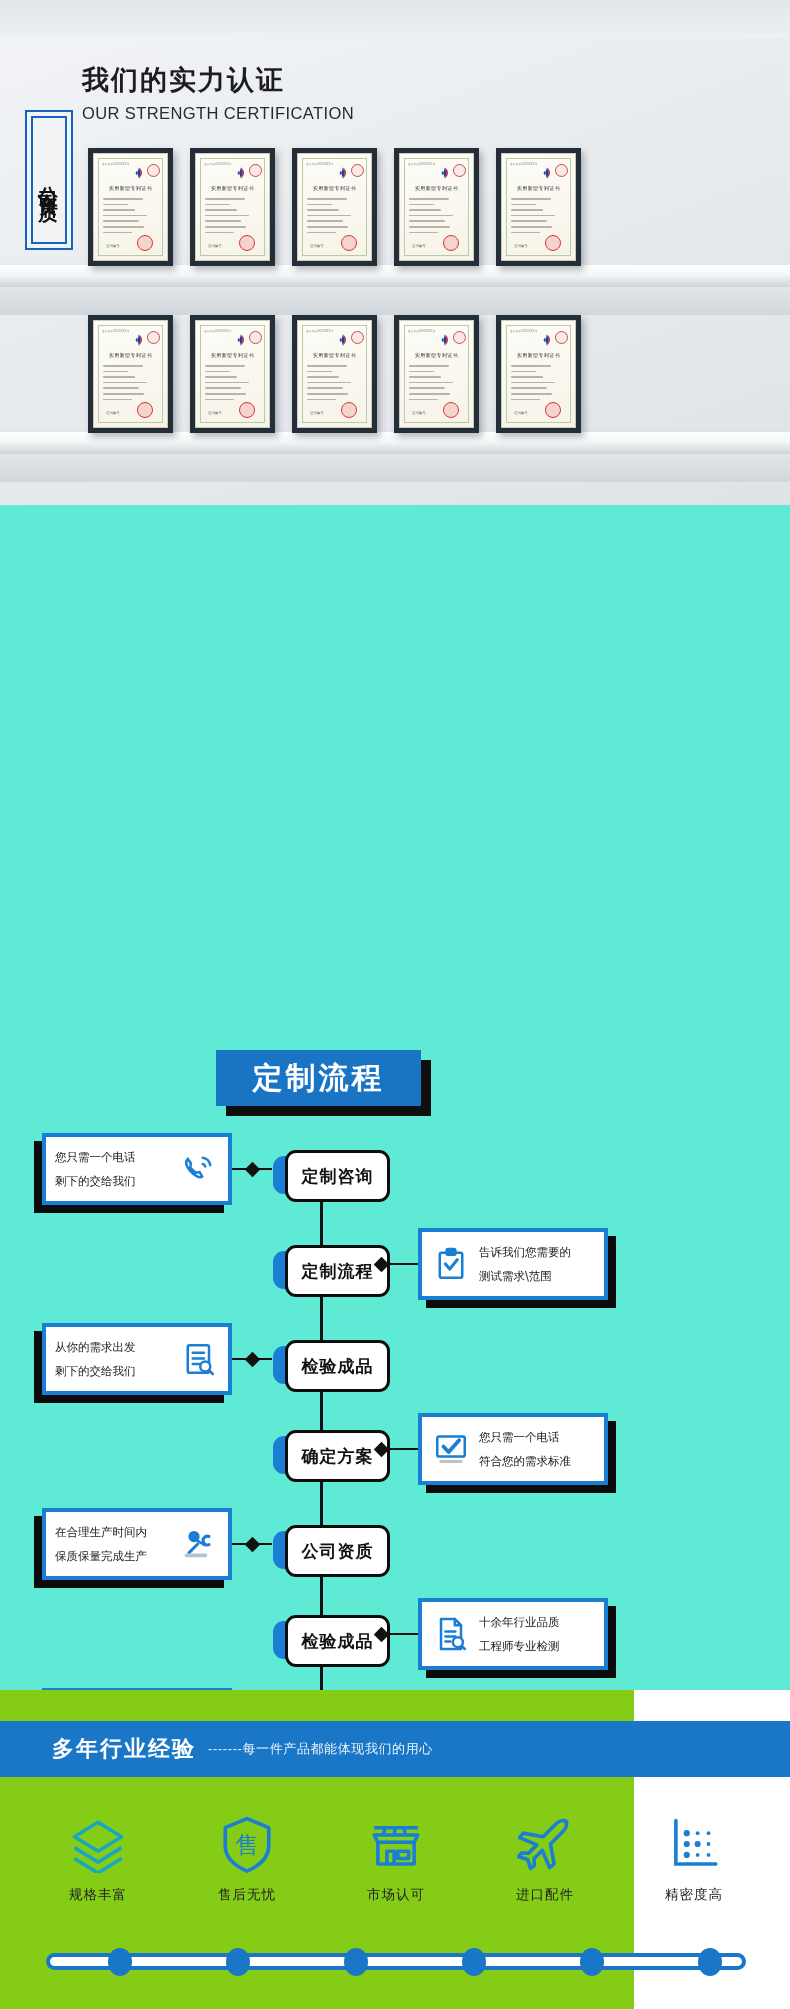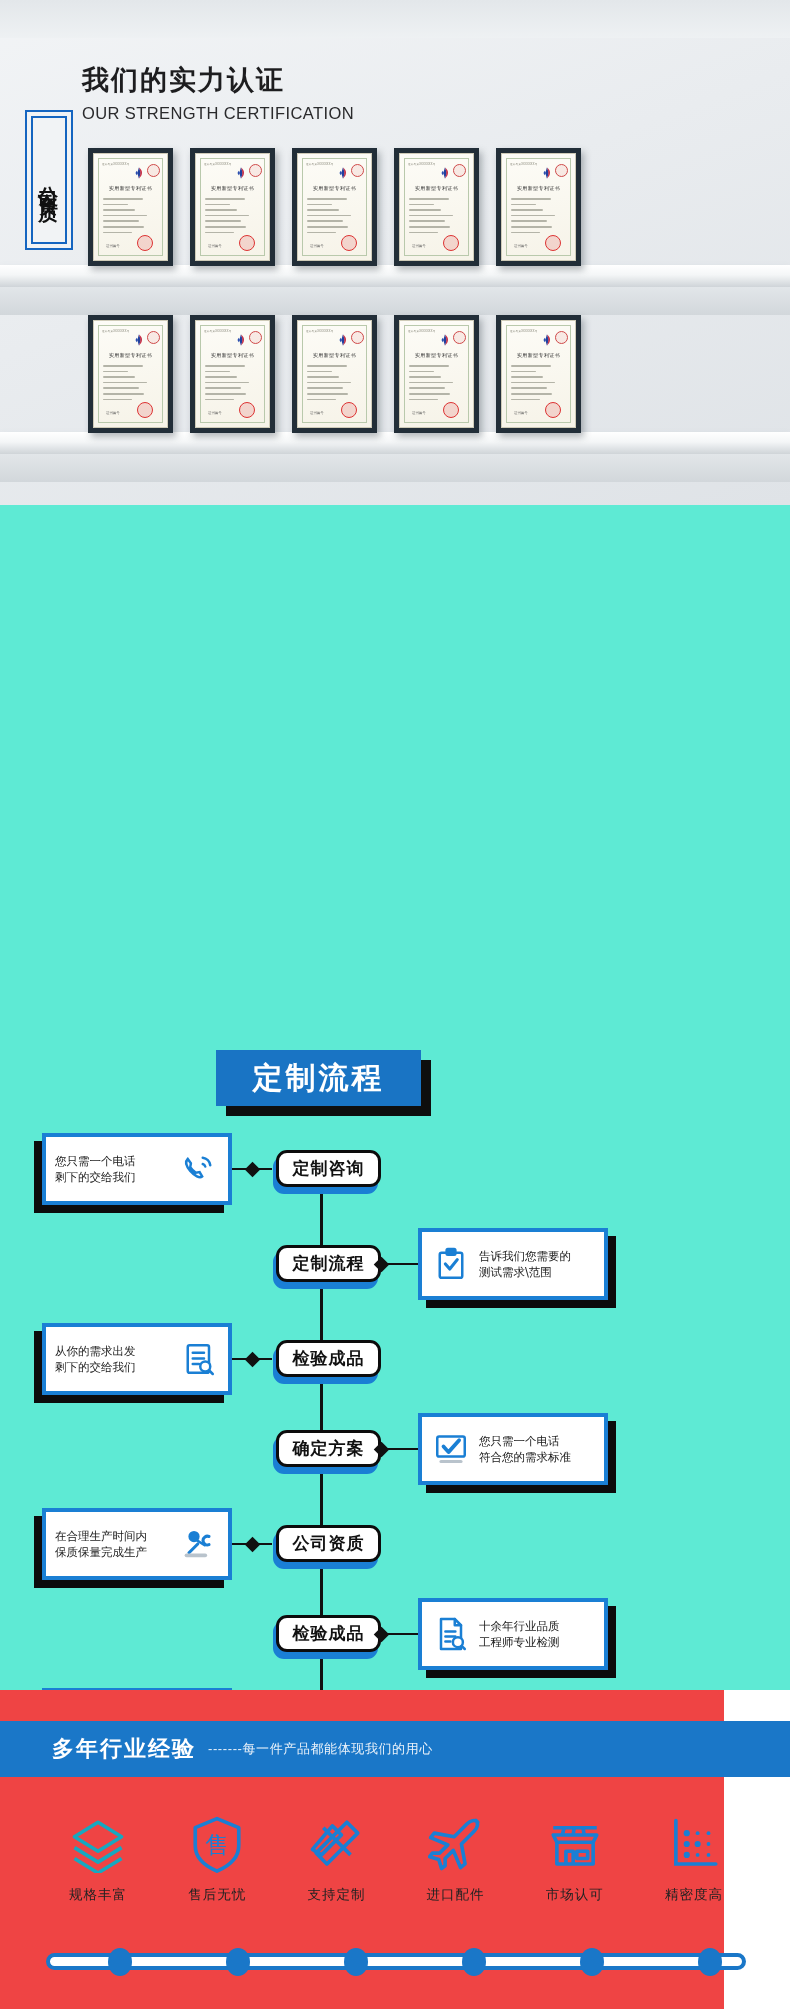--- a/index.html
+++ b/index.html
@@ -137,58 +137,58 @@
 
   
   .step{
     position:absolute; width:105px; height:38px;
   }
   .step .under{
     position:absolute; left:5px; top:6px; width:105px; height:38px;
     background:#1a7fd4; border-radius:11px;
   }
   .step .pill{
-    position:absolute; left:8px; top:0; width:105px; height:37px;
+    position:absolute; left:17px; top:0; width:105px; height:52px;
     background:#fff; border:3px solid #0c0c0c; border-radius:11px;
     display:flex; align-items:center; justify-content:center;
   }
   .step .pill span{
     font-size:17px; font-weight:bold; color:#111; letter-spacing:1px;
     font-family:"DejaVu Sans","Liberation Sans",sans-serif;
   }
 
   
   .card{ position:absolute; width:190px; height:72px; }
   .card .shadow{
     position:absolute; left:-8px; top:8px; width:190px; height:72px; background:#0c0c0c;
   }
   .card .body{
     position:absolute; left:0; top:0; width:190px; height:72px;
     background:#fff; border:4px solid #1a7fd4;
     display:flex; align-items:center; gap:8px; padding:0 9px;
   }
   .card .txt{
-    font-size:11.5px; line-height:16px; color:#1a1a1a;
+    font-size:11.5px; line-height:24px; color:#1a1a1a;
     font-family:"DejaVu Sans","Liberation Sans",sans-serif; white-space:pre-line;
   }
   .card.left .body{ justify-content:space-between; }
   .card.right .body{ justify-content:flex-start; }
   .ico{ width:40px; height:40px; flex:0 0 40px; color:#1a7fd4; }
   .ico svg{ width:100%; height:100%; display:block; }
 
   
   .conn{ position:absolute; height:10px; display:flex; align-items:center; }
   .conn .line{ height:2.5px; background:#111; flex:1; }
   .conn .dia{
     width:11px; height:11px; background:#111; transform:rotate(45deg);
     flex:0 0 11px;
   }
 
   
-  .footer{ position:relative; width:724px; height:319px; background:#ef4444; }
+  .footer{ position:relative; width:634px; height:319px; background:#84cc16; }
   .fbar{
     position:absolute; left:0; top:31px; width:790px; height:56px; background:#1a77c8;
     display:flex; align-items:center; padding-left:52px; gap:12px;
   }
   .fbar .big{
     color:#fff; font-size:22px; font-weight:bold; letter-spacing:2px;
     font-family:"DejaVu Sans","Liberation Sans",sans-serif;
   }
   .fbar .small{
     color:#eaf2fa; font-size:13px; letter-spacing:.6px;
@@ -692,47 +692,37 @@
             <svg viewBox="0 0 64 64" fill="none" stroke="#1a7fd4" stroke-width="4" stroke-linejoin="round">
               <path d="M32 4 56 14v20c0 14-10 22-24 28C18 56 8 48 8 34V14z"></path>
               <text x="32" y="42" font-size="26" font-family="DejaVu Sans" fill="#1a7fd4" stroke="none" text-anchor="middle">售</text>
             </svg>
           </div>
           <div class="fl">售后无忧</div>
         </div>
         <div class="feat">
           <div class="fi">
             <svg viewBox="0 0 64 64" fill="none" stroke="#1a7fd4" stroke-width="4" stroke-linejoin="round">
-              <path d="M20 8l10 10-22 22-10-6z" transform="translate(8,4)"></path>
-              <path d="M44 8L56 20 22 54 10 42z"></path>
-              <path d="M18 14l30 30"></path>
-            </svg>
-          </div>
-          <div class="fl">支持定制</div>
-        </div>
-        <div class="feat">
-          <div class="fi">
-            <svg viewBox="0 0 64 64" fill="none" stroke="#1a7fd4" stroke-width="4" stroke-linejoin="round">
-              <path d="M54 6c3 3 2 8-2 12L38 32l4 22-5 4-8-19-9 9 0 8-4 3-3-10-10-3 3-4 8 0 9-9-19-8 4-5 22 4 14-14c4-4 9-5 12-2z"></path>
-            </svg>
-          </div>
-          <div class="fl">进口配件</div>
-        </div>
-        <div class="feat">
-          <div class="fi">
-            <svg viewBox="0 0 64 64" fill="none" stroke="#1a7fd4" stroke-width="4" stroke-linejoin="round">
               <path d="M8 14h48"></path>
               <path d="M8 22h48l-4 8H12z"></path>
               <path d="M12 30v24h40V30"></path>
               <path d="M22 54V40h8v14"></path>
               <path d="M34 40h12v8H34z"></path>
               <path d="M18 22l2-8M30 22l1-8M42 22l-1-8"></path>
             </svg>
           </div>
           <div class="fl">市场认可</div>
+        </div>
+        <div class="feat">
+          <div class="fi">
+            <svg viewBox="0 0 64 64" fill="none" stroke="#1a7fd4" stroke-width="4" stroke-linejoin="round">
+              <path d="M54 6c3 3 2 8-2 12L38 32l4 22-5 4-8-19-9 9 0 8-4 3-3-10-10-3 3-4 8 0 9-9-19-8 4-5 22 4 14-14c4-4 9-5 12-2z"></path>
+            </svg>
+          </div>
+          <div class="fl">进口配件</div>
         </div>
         <div class="feat">
           <div class="fi">
             <svg viewBox="0 0 64 64" fill="none" stroke="#1a7fd4" stroke-width="4" stroke-linecap="round">
               <path d="M12 6v48h44"></path>
               <g fill="#1a7fd4" stroke="none">
                 <circle cx="24" cy="20" r="3.4"></circle>
                 <circle cx="36" cy="20" r="2.1"></circle>
                 <circle cx="48" cy="20" r="2.1"></circle>
                 <circle cx="24" cy="32" r="3.4"></circle>

